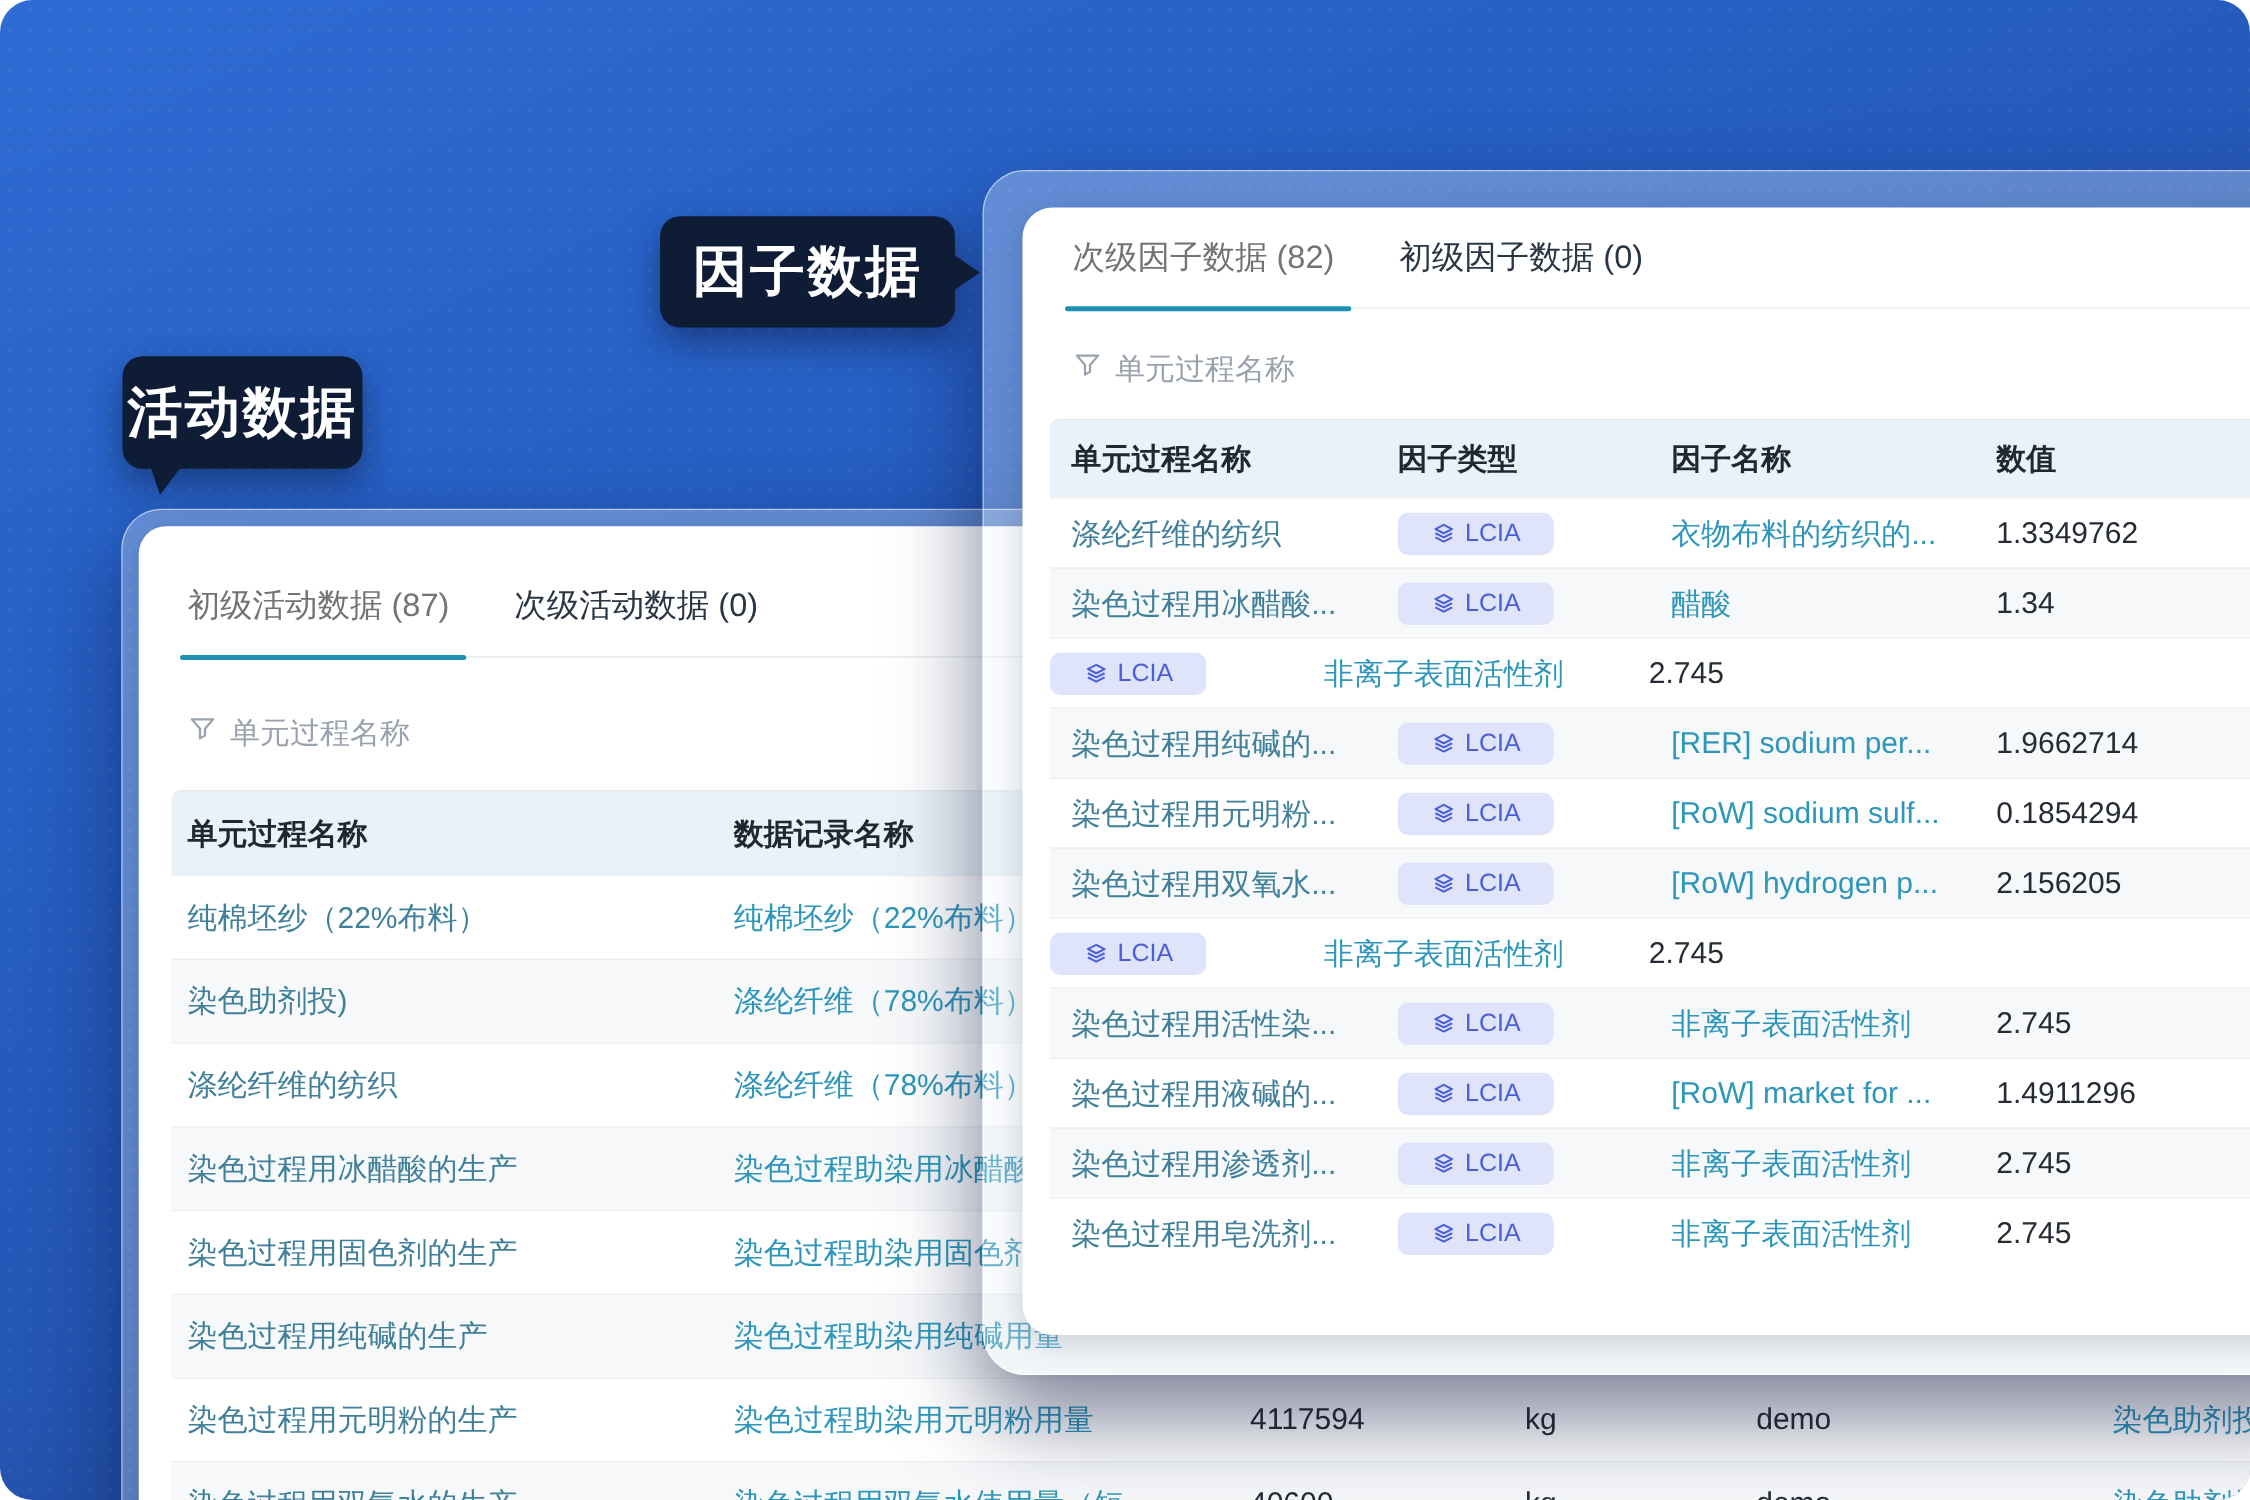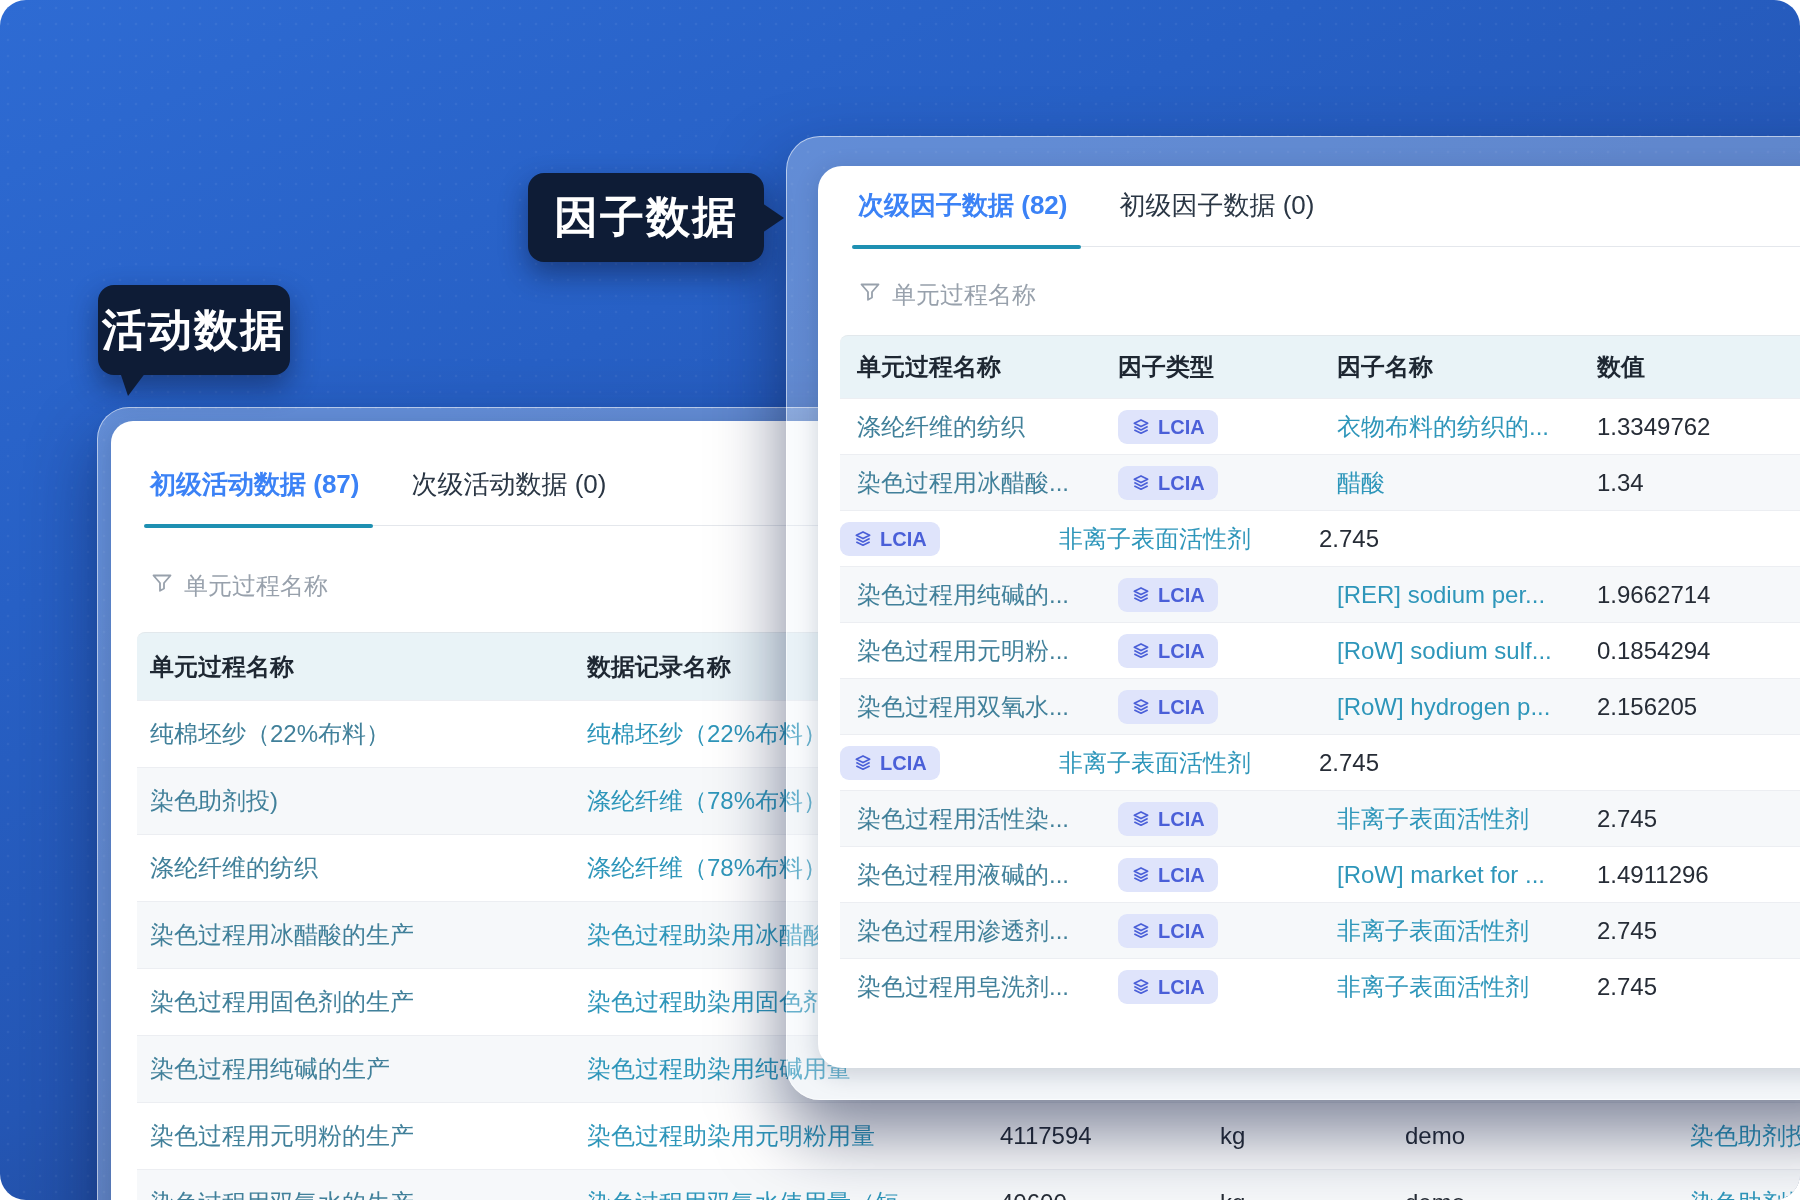--- a/index.html
+++ b/index.html
@@ -23,21 +23,21 @@
     box-shadow:0 6px 24px rgba(10,25,60,0.18);}
   .card-right{left:818px;top:166px;right:-100px;height:902px;border-radius:24px;
     box-shadow:0 6px 24px rgba(10,25,60,0.18);}
 
   
   .tabs{display:flex;gap:52px;border-bottom:1.5px solid #e4e7ec;}
   .card-left .tabs{margin:48px 40px 0 39px;}
   .card-right .tabs{margin:24px 40px 0 40px;}
   .tab{position:relative;font-size:26px;line-height:30px;padding-bottom:26px;
     color:#2a3644;cursor:pointer;white-space:nowrap;}
-  .tab.active{color:#3b82f6;font-weight:700;}
+  .tab.active{color:#737373;font-weight:400;}
   .tab.active::after{content:"";position:absolute;left:-6px;right:-14px;bottom:-3px;height:4px;
     border-radius:3px;background:#1e90b2;}
 
   
   .filter{display:flex;align-items:center;gap:10px;color:#98a1ac;font-size:24px;}
   .card-left .filter{margin:44px 0 0 39px;}
   .card-right .filter{margin:32px 0 0 40px;}
   .filter svg{flex:0 0 auto;}
   .tbl-left{margin:30px 0 0 26px;position:relative;}
   .tbl-right{margin:24px 0 0 22px;position:relative;}
@@ -63,21 +63,21 @@
   .rc2{width:219px;}
   .rc3{width:260px;}
   .rc4{flex:1 1 auto;}
 
   .t-process{color:#41809a;}
   .t-link{color:#2e96ba;}
   .t-dark{color:#262c36;}
 
   
   .badge{display:inline-flex;align-items:center;gap:7px;background:#dfe4fb;color:#4a5fd8;
-    font-size:20px;font-weight:700;padding:6px 13px;border-radius:9px;line-height:22px;}
+    font-size:20px;font-weight:400;padding:6px 27px;border-radius:9px;line-height:22px;}
   .badge svg{display:block;}
 
   
   .callout{position:absolute;background:#0e1c36;color:#ffffff;font-weight:700;font-size:44px;
     letter-spacing:2px;display:flex;align-items:center;justify-content:center;border-radius:16px;
     box-shadow:0 12px 28px rgba(8,18,48,0.45);z-index:40;}
   .callout-activity{left:98px;top:285px;width:192px;height:90px;}
   .callout-activity::after{content:"";position:absolute;left:22px;bottom:-21px;width:0;height:0;
     border-top:24px solid #0e1c36;border-left:8px solid transparent;border-right:18px solid transparent;}
   .callout-factor{left:528px;top:173px;width:236px;height:89px;}

